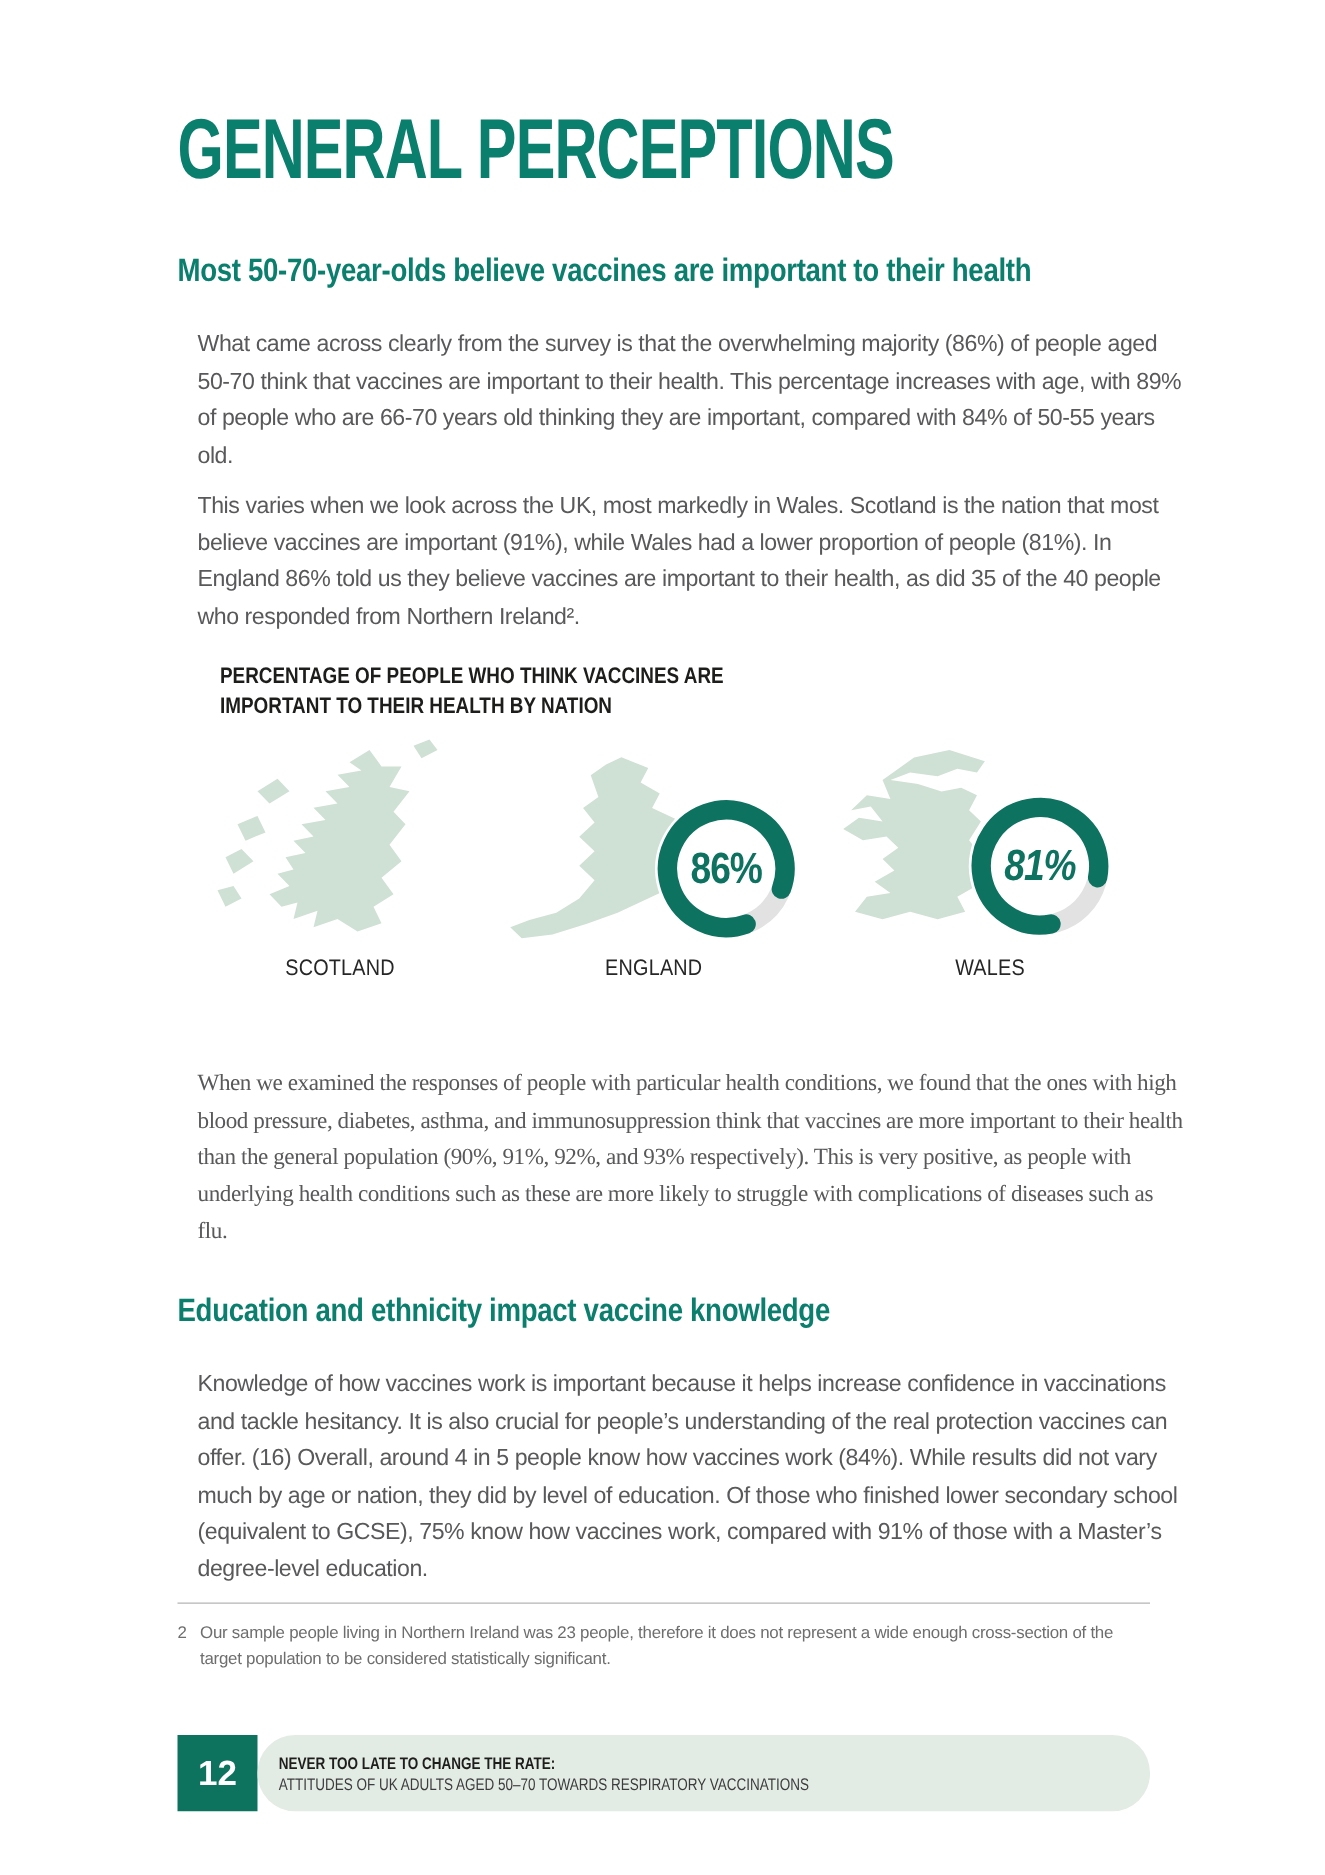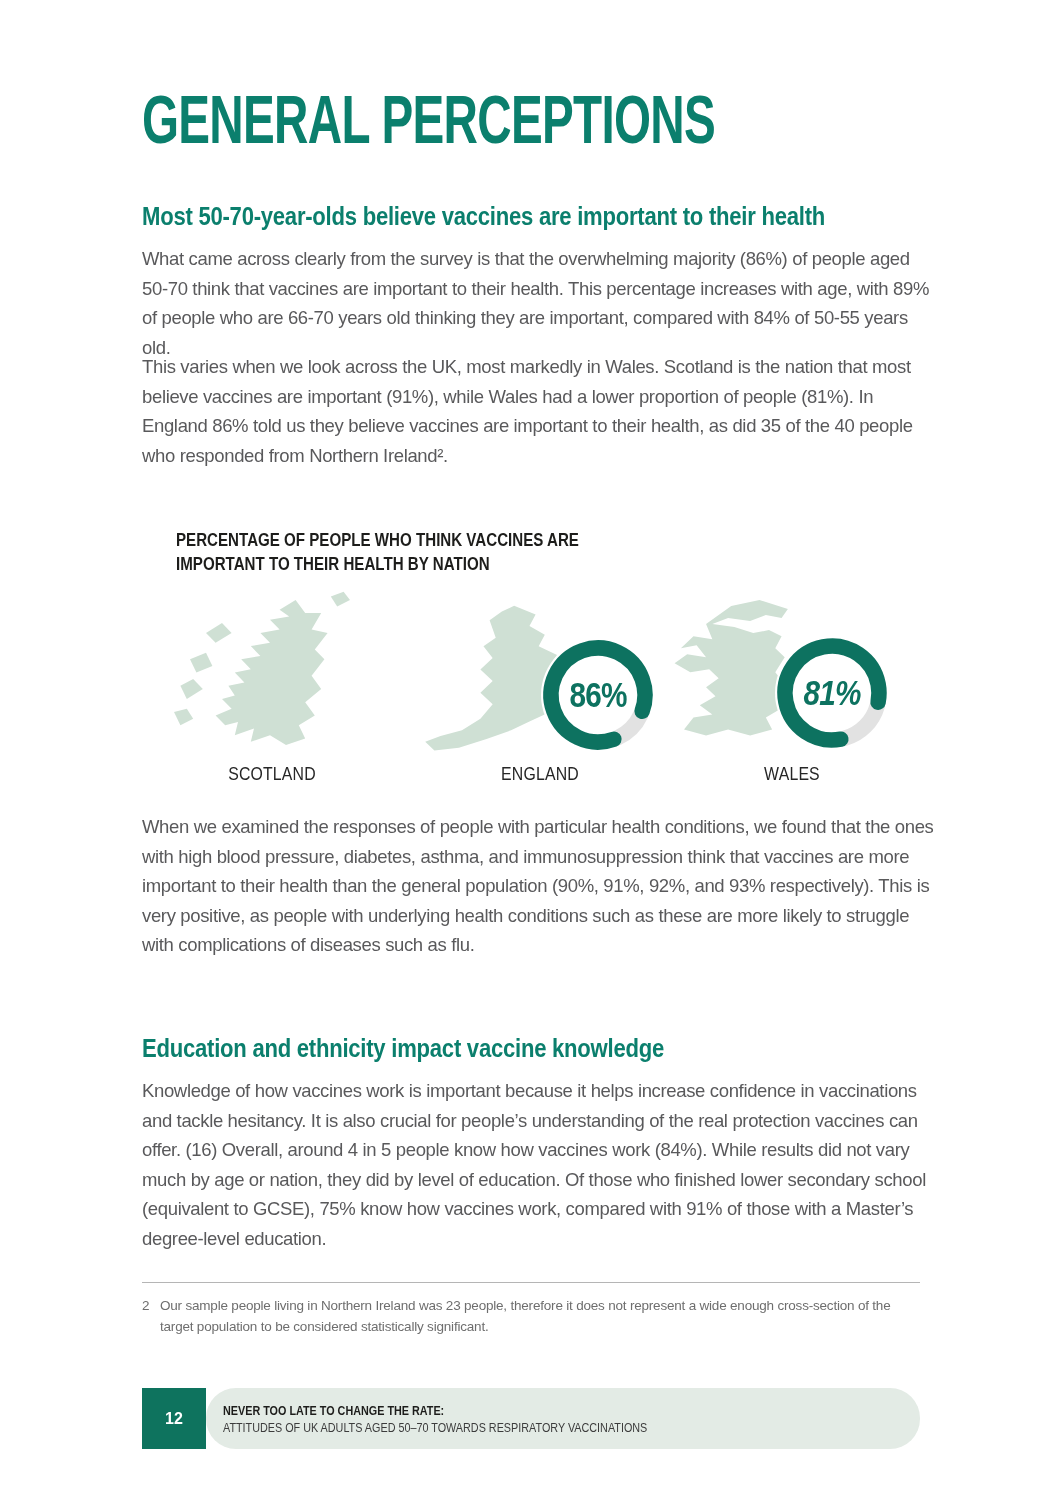--- a/index.html
+++ b/index.html
@@ -13,36 +13,36 @@
     letter-spacing:-1px;transform:scaleX(0.70);transform-origin:left top;white-space:nowrap;
   }
   .section-heading{
     position:absolute;left:142px;margin:0;
     font-size:26px;font-weight:bold;color:#0b7f6d;line-height:30px;
     letter-spacing:-0.3px;transform:scaleX(0.85);transform-origin:left top;white-space:nowrap;
   }
   .h2-1{top:201px;}
   .h2-2{top:1033px;}
   .body-para{
-    position:absolute;left:142px;width:792px;margin:0;
+    position:absolute;left:142px;width:792px;margin:16px;
     font-size:18.5px;line-height:29.6px;color:#59595b;letter-spacing:-0.35px;
   }
   .p1{top:244px;}
-  .p2{top:352px;}
-  .p3{top:812px;}
+  .p2{top:373px;}
+  .p3{top:837px;font-family:Liberation Serif, serif;}
   .p4{top:1076px;}
   .chart-caption{
     position:absolute;left:176px;top:528px;width:512px;margin:0;
     font-size:18px;font-weight:bold;color:#1d1d1b;line-height:24px;
     transform:scaleX(0.84);transform-origin:left top;
   }
   .nations-row{position:absolute;left:142px;top:588px;width:780px;height:205px;}
   .nation{position:absolute;top:0;width:260px;height:205px;}
   .nation-scotland{left:0;}
-  .nation-england{left:268px;text-decoration:underline;}
+  .nation-england{left:251px;text-decoration:underline;}
   .nation-wales{left:520px;}
   .nation-map{position:absolute;}
   .map-scotland{left:0;top:2px;}
   .map-england{left:6px;top:12px;}
   .map-wales{left:0;top:6px;}
   .donut{position:absolute;width:120px;height:120px;}
   .donut-scotland{left:115px;top:47px;}
   .donut-england{left:128px;top:47px;}
   .donut-wales{left:110px;top:45px;font-style:italic;}
   .donut svg{position:absolute;left:0;top:0;}
@@ -64,21 +64,21 @@
     position:absolute;left:142px;top:1295px;width:780px;
     display:flex;gap:6px;
     font-size:13.5px;line-height:21px;color:#6e6e6e;letter-spacing:-0.2px;
   }
   .footnote-marker{flex:0 0 12px;}
   .footnote-text{flex:1;}
   .footer{position:absolute;left:142px;top:1388px;width:778px;height:61px;display:flex;}
   .page-number-box{
     width:64px;height:61px;background:#0e735e;color:#ffffff;
     display:flex;align-items:center;justify-content:center;
-    font-size:16px;font-weight:bold;flex:0 0 64px;
+    font-size:28px;font-weight:bold;flex:0 0 64px;
   }
   .footer-bar{
     flex:1;background:#e3ebe5;height:61px;
     display:flex;flex-direction:column;justify-content:center;
     padding-left:17px;box-sizing:border-box;border-radius:30px;
   }
   .footer-line1{
     font-size:13.5px;font-weight:bold;color:#1d1d1b;line-height:17px;
     transform:scaleX(0.8);transform-origin:left center;white-space:nowrap;
   }

